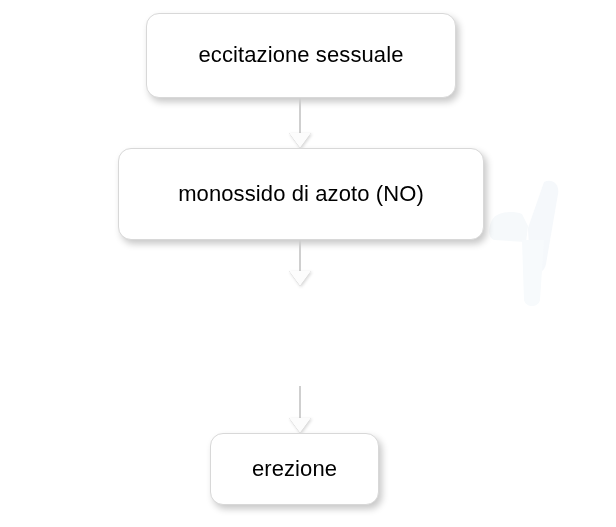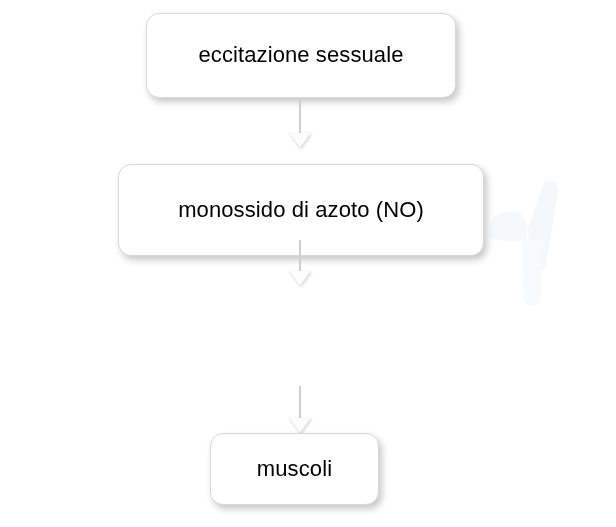--- a/index.html
+++ b/index.html
@@ -82,32 +82,32 @@
 
   <div class="node" style="left:146px; top:13px; width:310px; height:85px;">
     <span class="label">eccitazione sessuale</span>
   </div>
 
   <div class="connector" style="left:288px; top:98px; width:24px; height:50px;">
     <div class="stem" style="height:36px;"></div>
     <div class="head"></div>
   </div>
 
-  <div class="node" style="left:118px; top:164px; width:366px; height:92px;">
+  <div class="node" style="left:118px; top:148px; width:366px; height:92px;">
     <span class="label">monossido di azoto (NO)</span>
   </div>
 
   <div class="connector" style="left:288px; top:240px; width:24px; height:46px;">
     <div class="stem" style="height:32px;"></div>
     <div class="head"></div>
   </div>
 
 
   <div class="connector" style="left:288px; top:386px; width:24px; height:47px;">
     <div class="stem" style="height:33px;"></div>
     <div class="head"></div>
   </div>
 
   <div class="node" style="left:210px; top:433px; width:169px; height:72px;">
-    <span class="label">muscoli</span>
+    <span class="label">erezione</span>
   </div>
 
 </div>
 
 </body></html>

